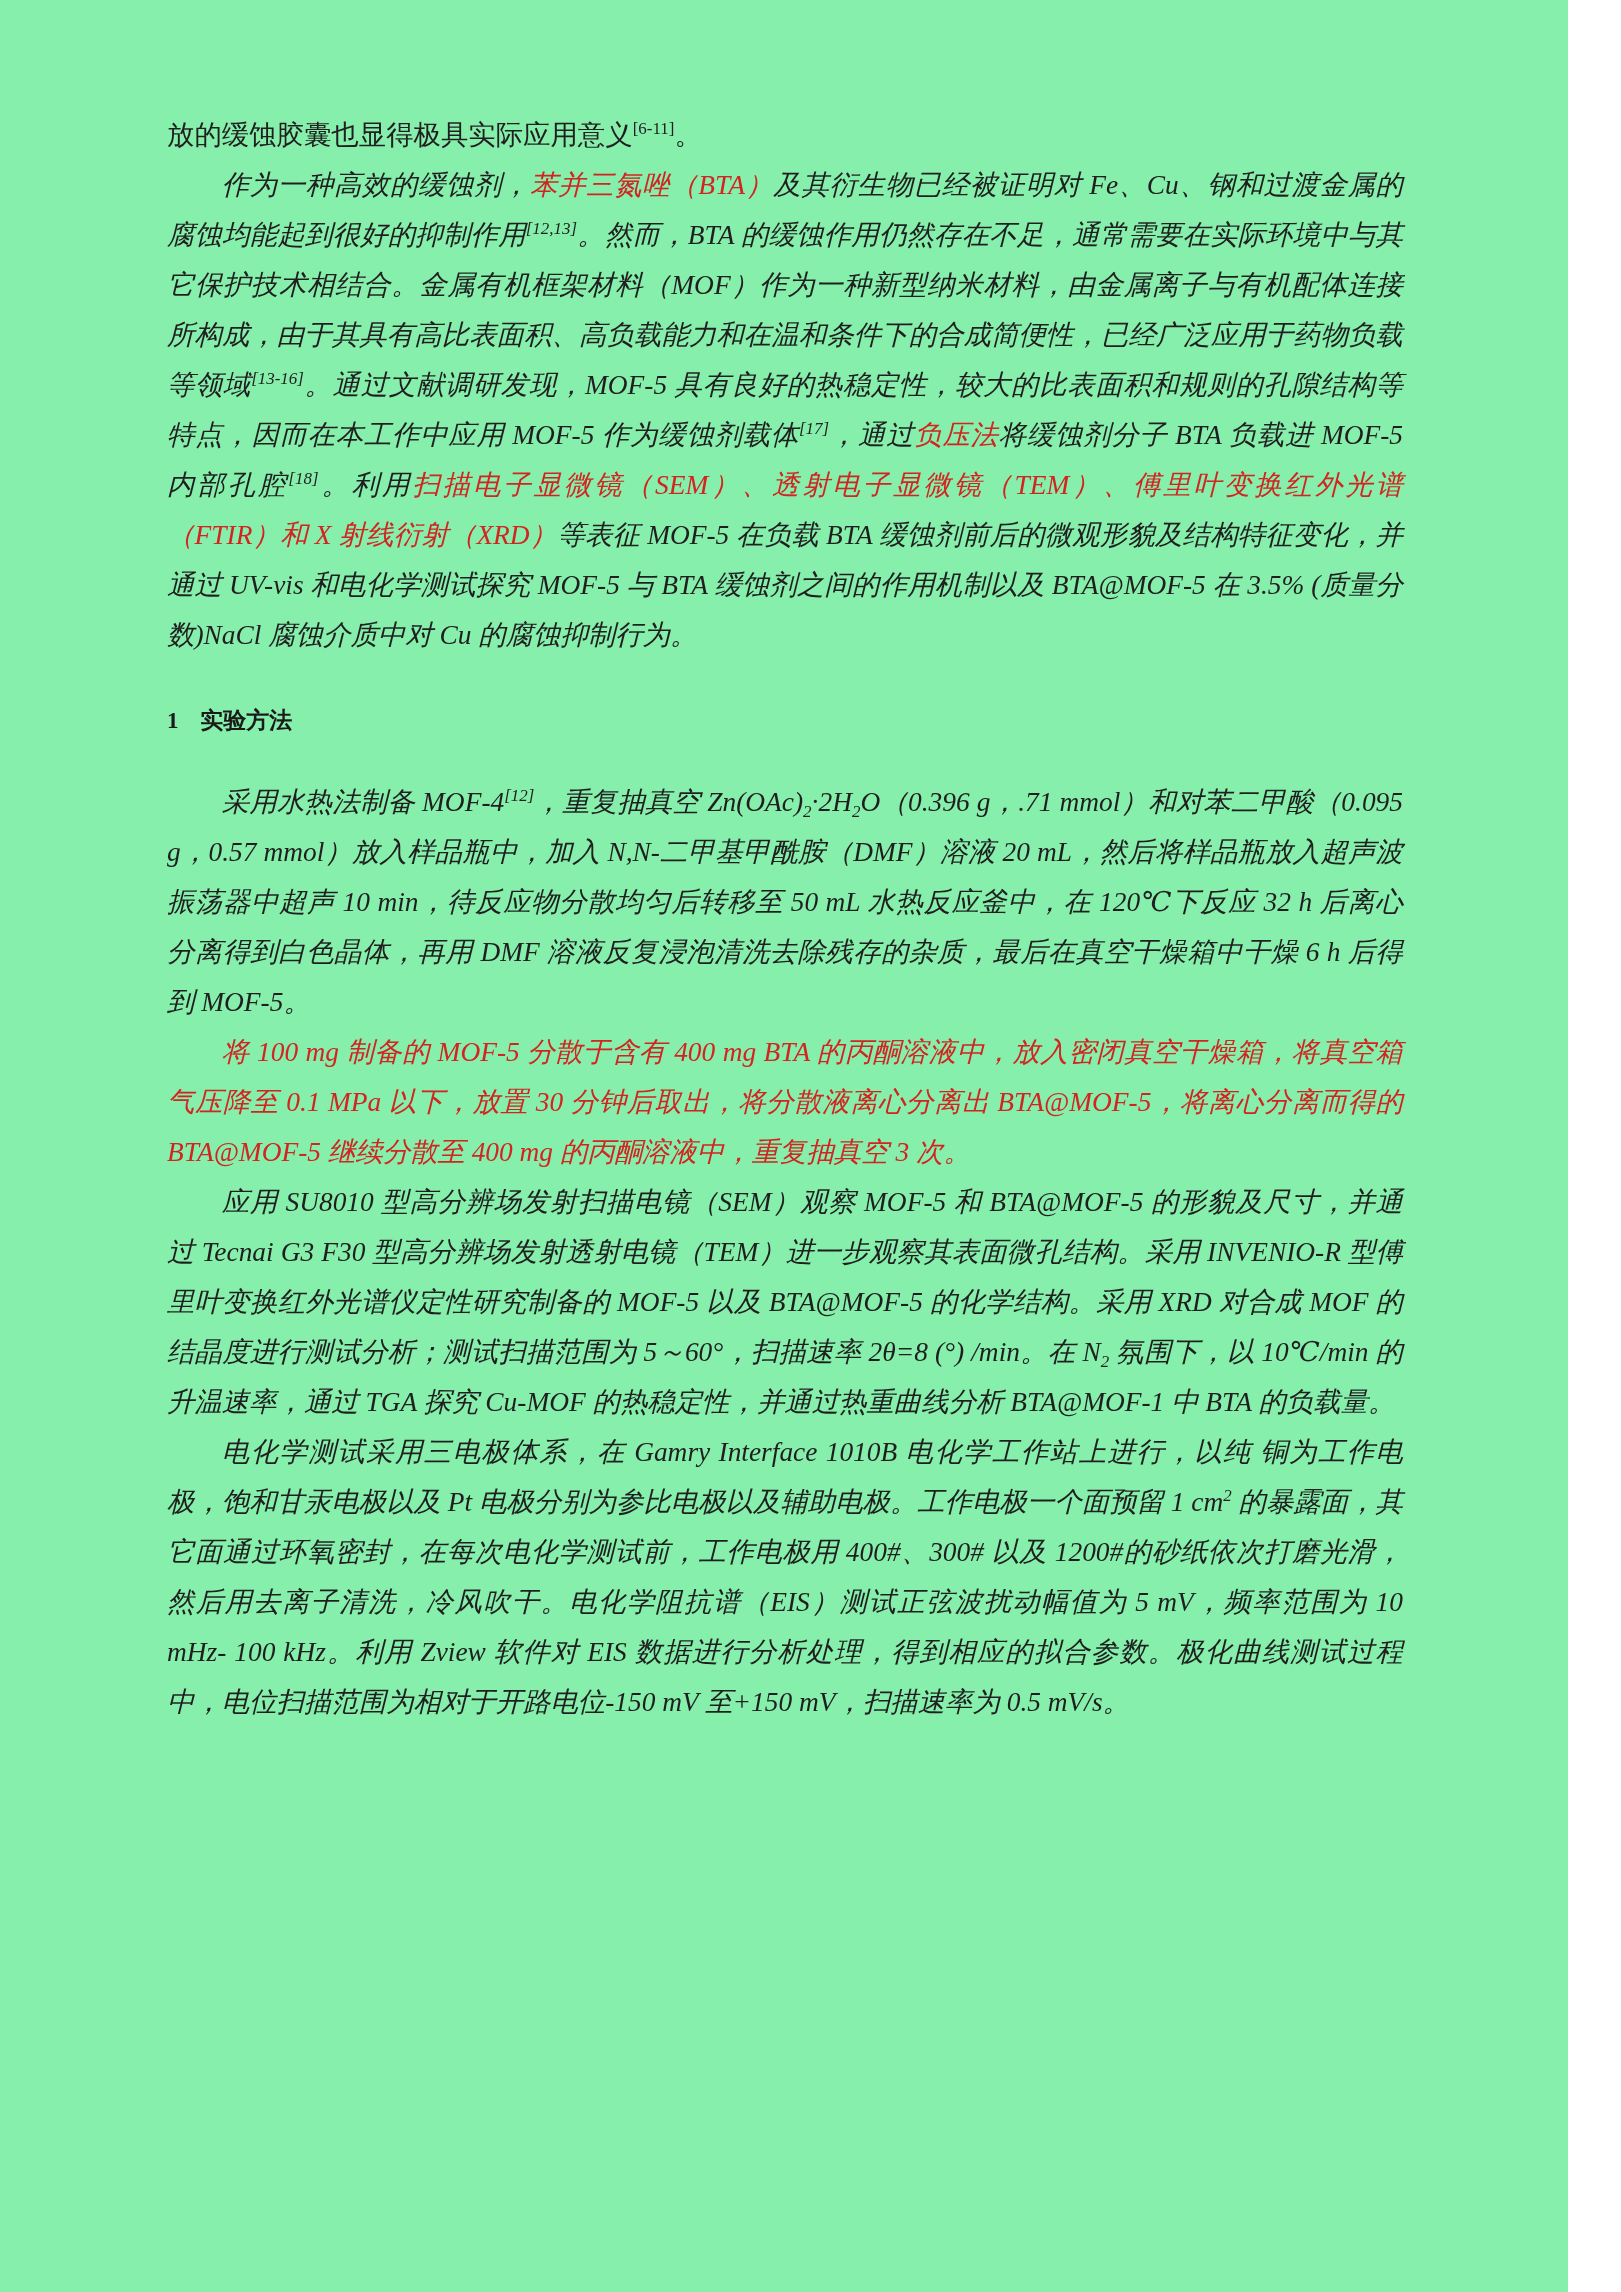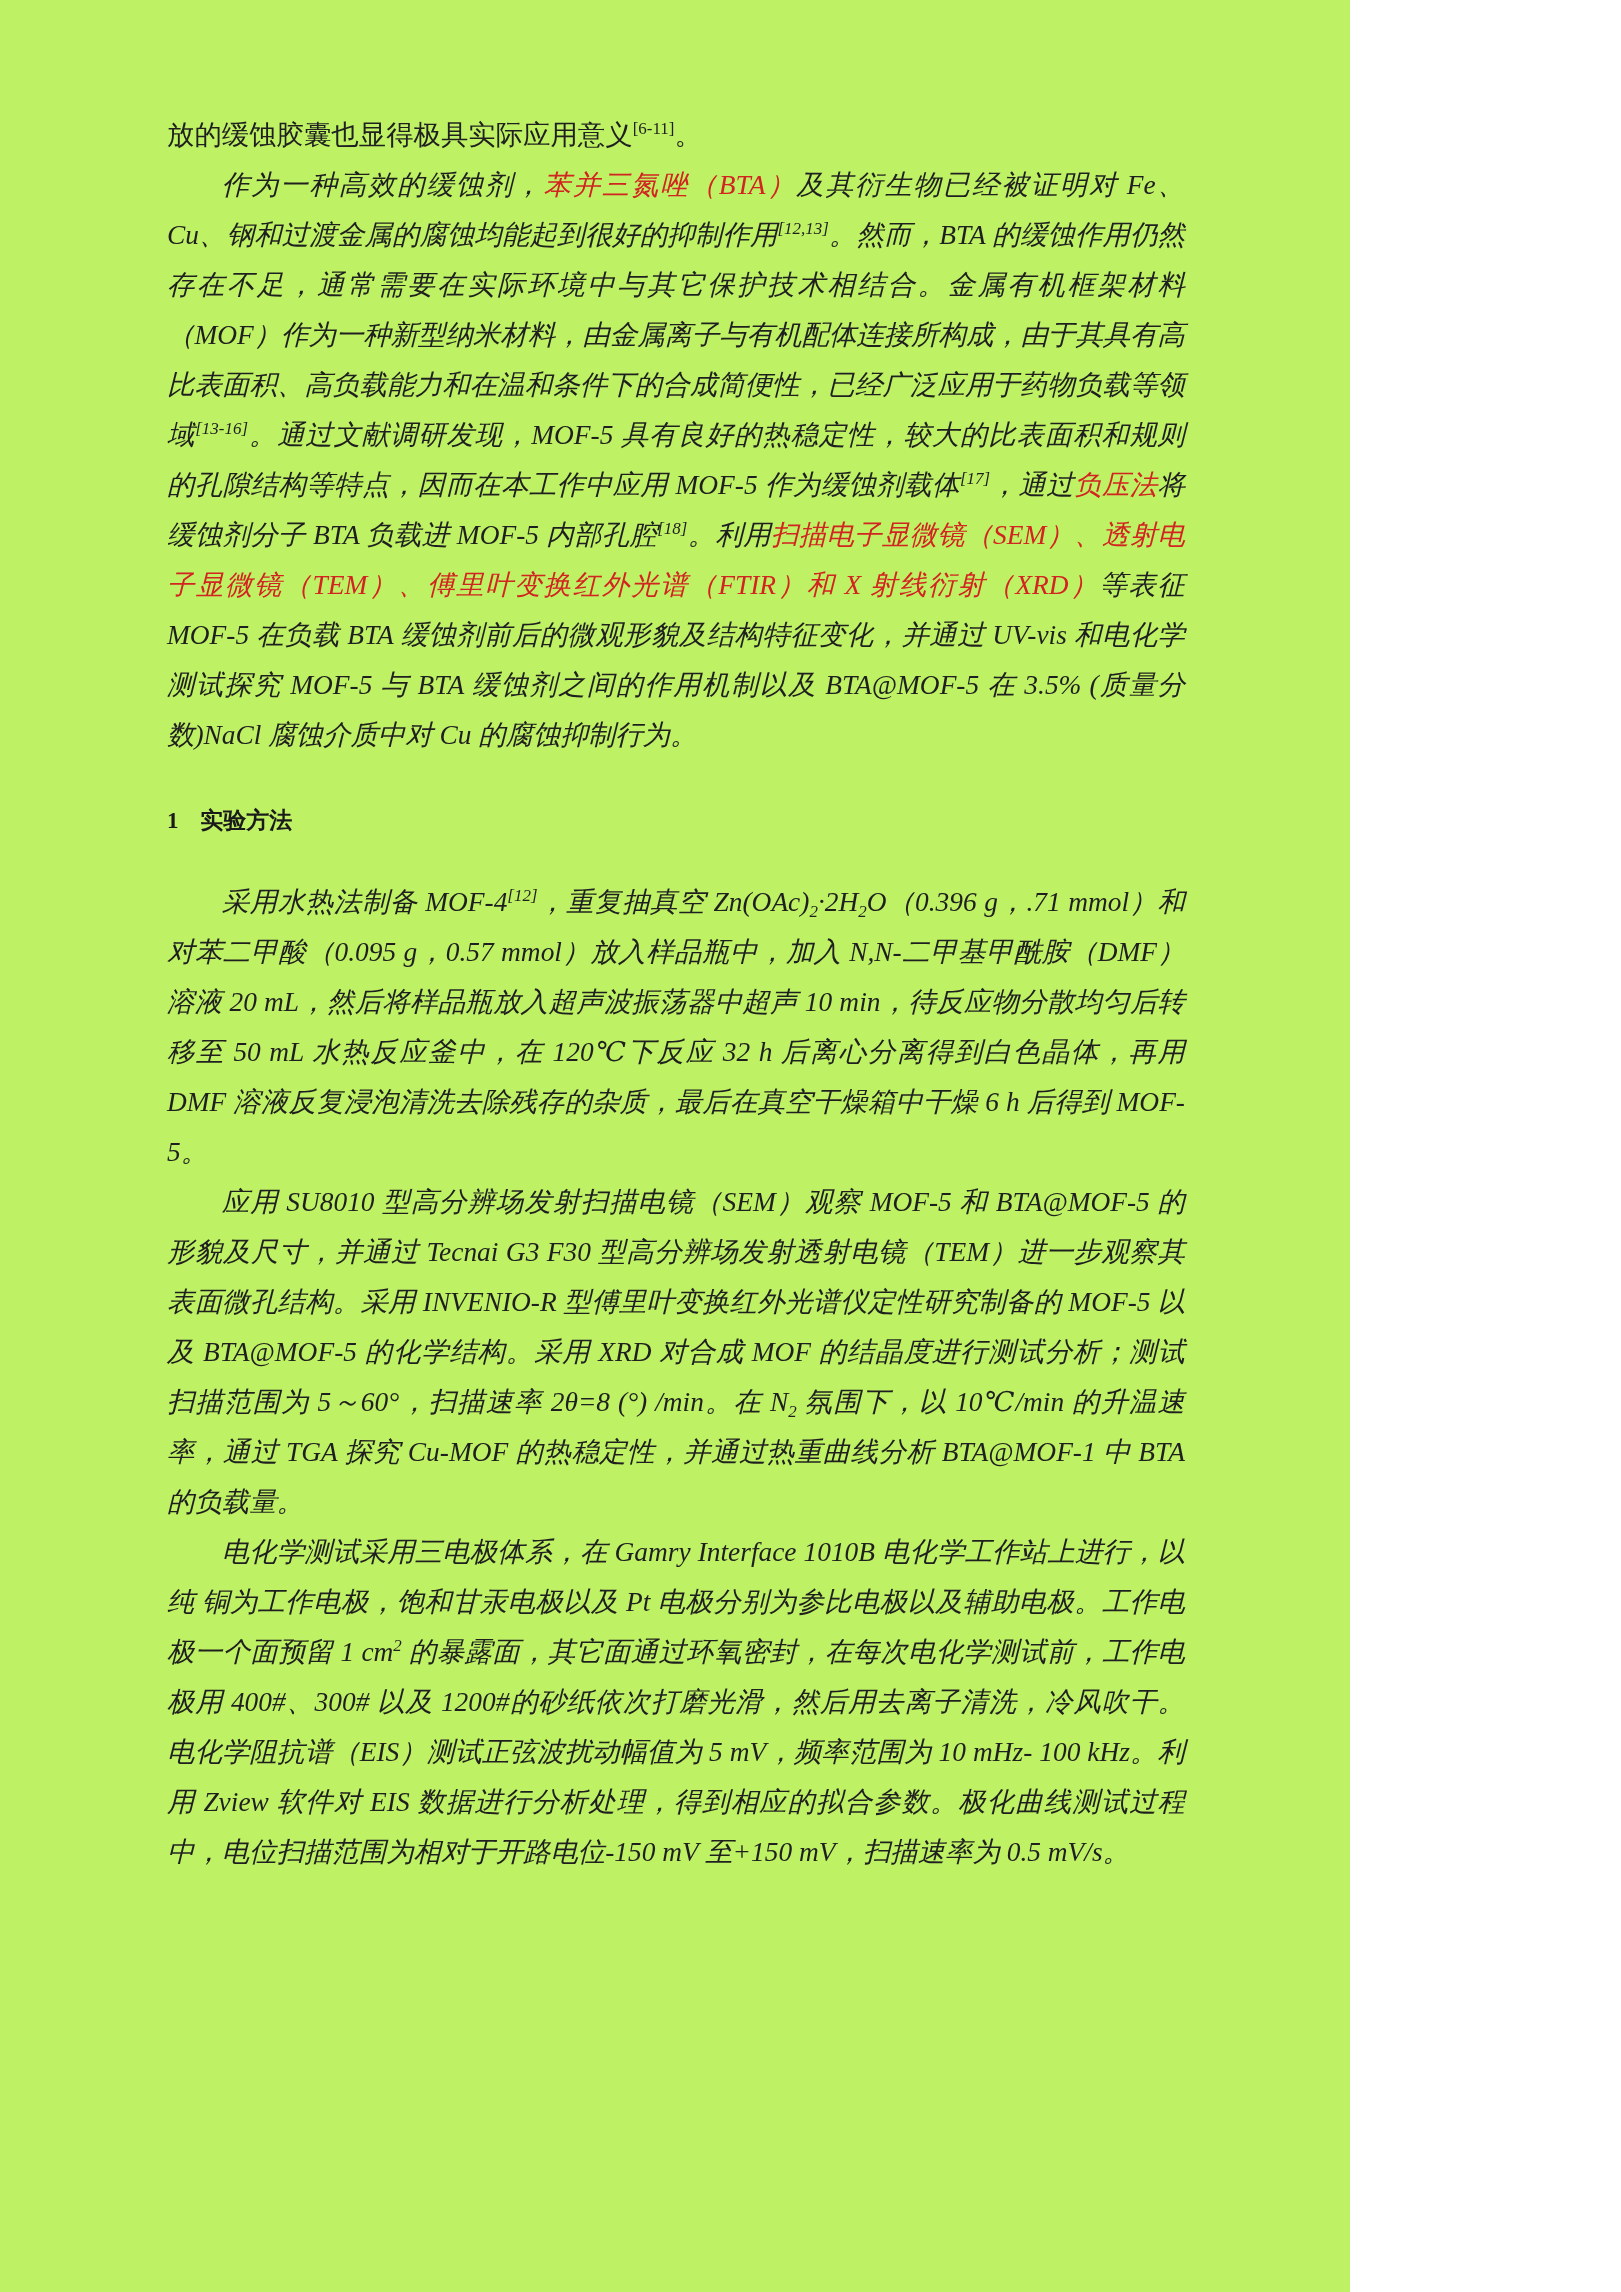--- a/index.html
+++ b/index.html
@@ -3,23 +3,23 @@
 <meta charset="utf-8">
 <style>
   html, body {
     margin: 0;
     padding: 0;
     background: #ffffff;
     font-family: "Liberation Serif", "DejaVu Serif", serif;
   }
   .page {
     position: relative;
-    width: 1350px;
+    width: 1568px;
     min-height: 2293px;
-    background: #bef264;
+    background: #86efac;
     box-sizing: border-box;
     padding: 110px 165px 137px 167px;
     overflow: hidden;
   }
   .doc {
     width: 100%;
   }
   .para {
     margin: 0;
     font-size: 27.4px;
@@ -52,17 +52,18 @@
 </style>
 </head>
 <body>
 
 <div class="page">
   <div class="doc">
       <p class="para"><span>放的缓蚀胶囊也显得极具实际应用意义</span><sup>[6-11]</sup><span>。</span></p>
       <p class="para indent"><span>作为一种高效的缓蚀剂，</span><span class="red">苯并三氮唑（BTA）</span><span>及其衍生物已经被证明对 Fe、Cu、钢和过渡金属的腐蚀均能起到很好的抑制作用</span><sup>[12,13]</sup><span>。然而，BTA 的缓蚀作用仍然存在不足，通常需要在实际环境中与其它保护技术相结合。金属有机框架材料（MOF）作为一种新型纳米材料，由金属离子与有机配体连接所构成，由于其具有高比表面积、高负载能力和在温和条件下的合成简便性，已经广泛应用于药物负载等领域</span><sup>[13-16]</sup><span>。通过文献调研发现，MOF-5 具有良好的热稳定性，较大的比表面积和规则的孔隙结构等特点，因而在本工作中应用 MOF-5 作为缓蚀剂载体</span><sup>[17]</sup><span>，通过</span><span class="red">负压法</span><span>将缓蚀剂分子 BTA 负载进 MOF-5 内部孔腔</span><sup>[18]</sup><span>。利用</span><span class="red">扫描电子显微镜（SEM）、透射电子显微镜（TEM）、傅里叶变换红外光谱（FTIR）和 X 射线衍射（XRD）</span><span>等表征 MOF-5 在负载 BTA 缓蚀剂前后的微观形貌及结构特征变化，并通过 UV-vis 和电化学测试探究 MOF-5 与 BTA 缓蚀剂之间的作用机制以及 BTA@MOF-5 在 3.5% (质量分数)NaCl 腐蚀介质中对 Cu 的腐蚀抑制行为。</span></p>
       <div class="heading"><span class="num">1</span><span>实验方法</span></div>
       <p class="para indent"><span>采用水热法制备 MOF-4</span><sup>[12]</sup><span>，重复抽真空 Zn(OAc)</span><sub>2</sub><span>·2H</span><sub>2</sub><span>O（0.396 g，.71 mmol）和对苯二甲酸（0.095 g，0.57 mmol）放入样品瓶中，加入 N,N-二甲基甲酰胺（DMF）溶液 20 mL，然后将样品瓶放入超声波振荡器中超声 10 min，待反应物分散均匀后转移至 50 mL 水热反应釜中，在 120℃下反应 32 h 后离心分离得到白色晶体，再用 DMF 溶液反复浸泡清洗去除残存的杂质，最后在真空干燥箱中干燥 6 h 后得到 MOF-5。</span></p>
+      <p class="para indent"><span class="red">将 100 mg 制备的 MOF-5 分散于含有 400 mg BTA 的丙酮溶液中，放入密闭真空干燥箱，将真空箱气压降至 0.1 MPa 以下，放置 30 分钟后取出，将分散液离心分离出 BTA@MOF-5，将离心分离而得的 BTA@MOF-5 继续分散至 400 mg  的丙酮溶液中，重复抽真空 3 次。</span></p>
       <p class="para indent"><span>应用 SU8010 型高分辨场发射扫描电镜（SEM）观察 MOF-5 和 BTA@MOF-5 的形貌及尺寸，并通过 Tecnai G3 F30 型高分辨场发射透射电镜（TEM）进一步观察其表面微孔结构。采用 INVENIO-R 型傅里叶变换红外光谱仪定性研究制备的 MOF-5 以及 BTA@MOF-5 的化学结构。采用 XRD 对合成 MOF 的结晶度进行测试分析；测试扫描范围为 5～60°，扫描速率 2θ=8 (°) /min。在 N</span><sub>2</sub><span> 氛围下，以 10℃/min 的升温速率，通过 TGA 探究 Cu-MOF 的热稳定性，并通过热重曲线分析 BTA@MOF-1 中 BTA 的负载量。</span></p>
       <p class="para indent"><span>电化学测试采用三电极体系，在 Gamry Interface 1010B 电化学工作站上进行，以纯 铜为工作电极，饱和甘汞电极以及 Pt 电极分别为参比电极以及辅助电极。工作电极一个面预留 1 cm</span><sup>2</sup><span> 的暴露面，其它面通过环氧密封，在每次电化学测试前，工作电极用 400#、300# 以及 1200#的砂纸依次打磨光滑，然后用去离子清洗，冷风吹干。电化学阻抗谱（EIS）测试正弦波扰动幅值为 5 mV，频率范围为 10 mHz- 100 kHz。利用 Zview 软件对 EIS 数据进行分析处理，得到相应的拟合参数。极化曲线测试过程中，电位扫描范围为相对于开路电位-150 mV 至+150 mV，扫描速率为 0.5 mV/s。</span></p>
     </div>
 </div>
 
 
 </body></html>

